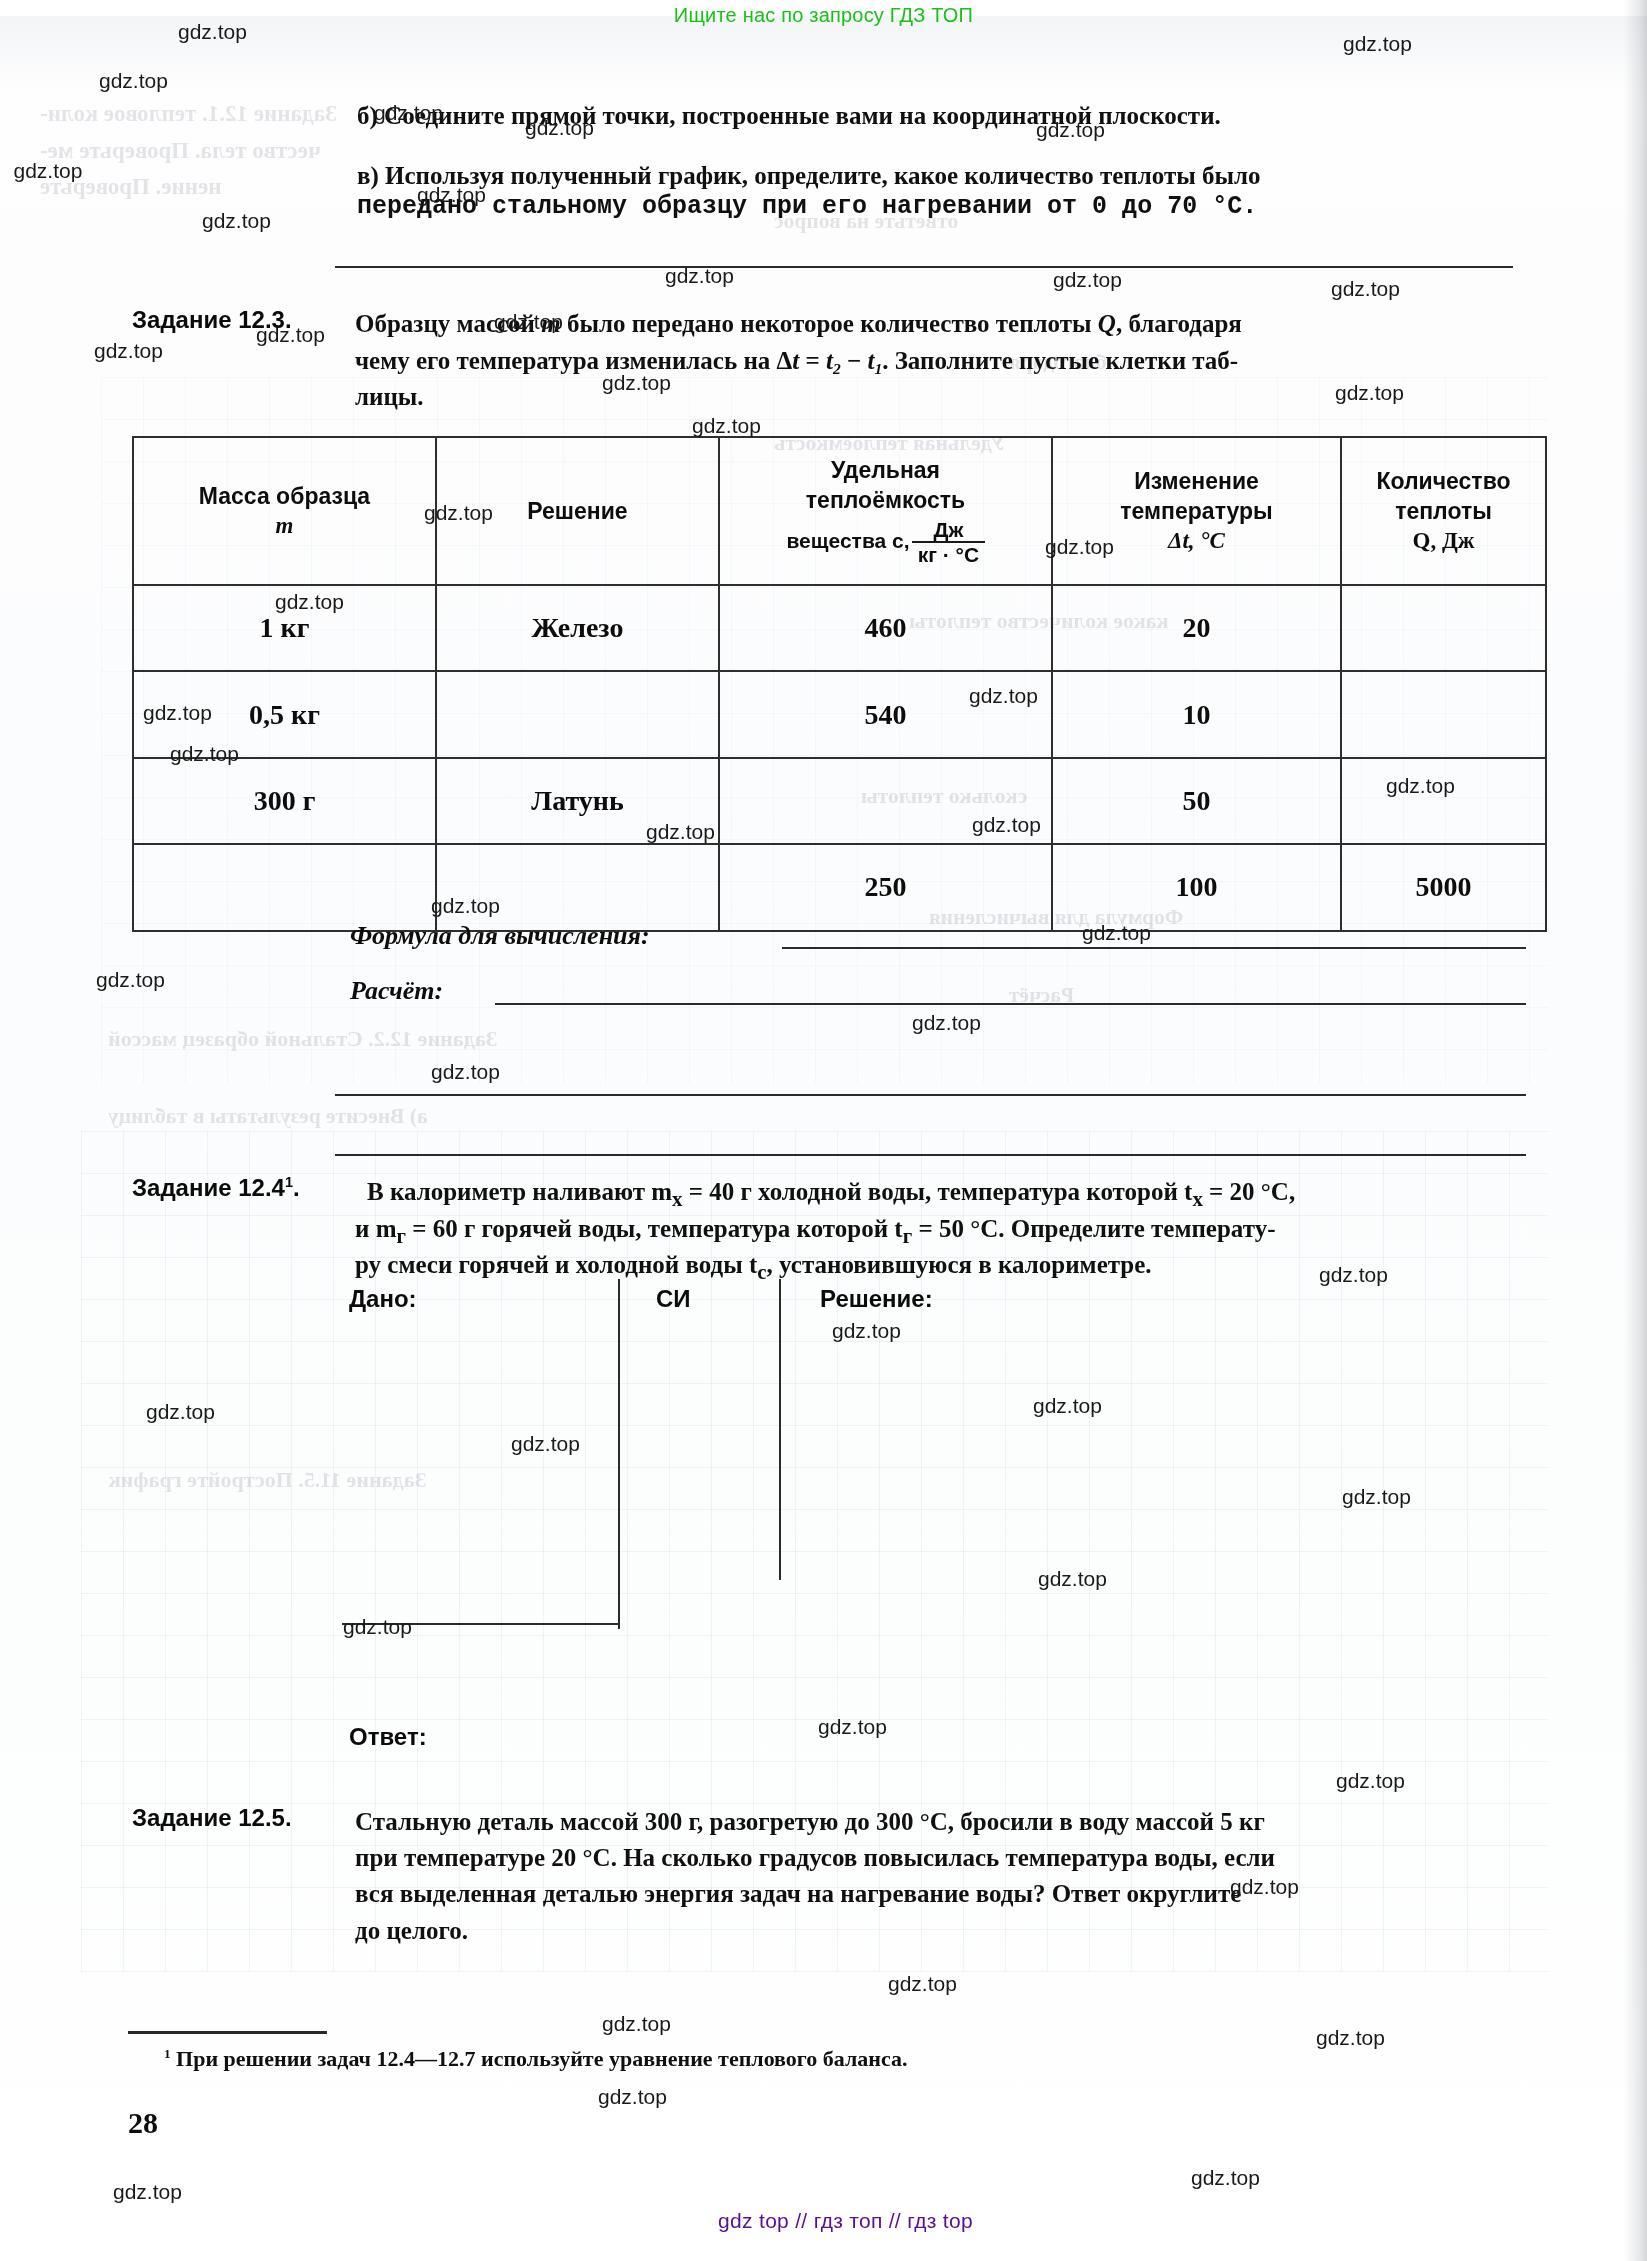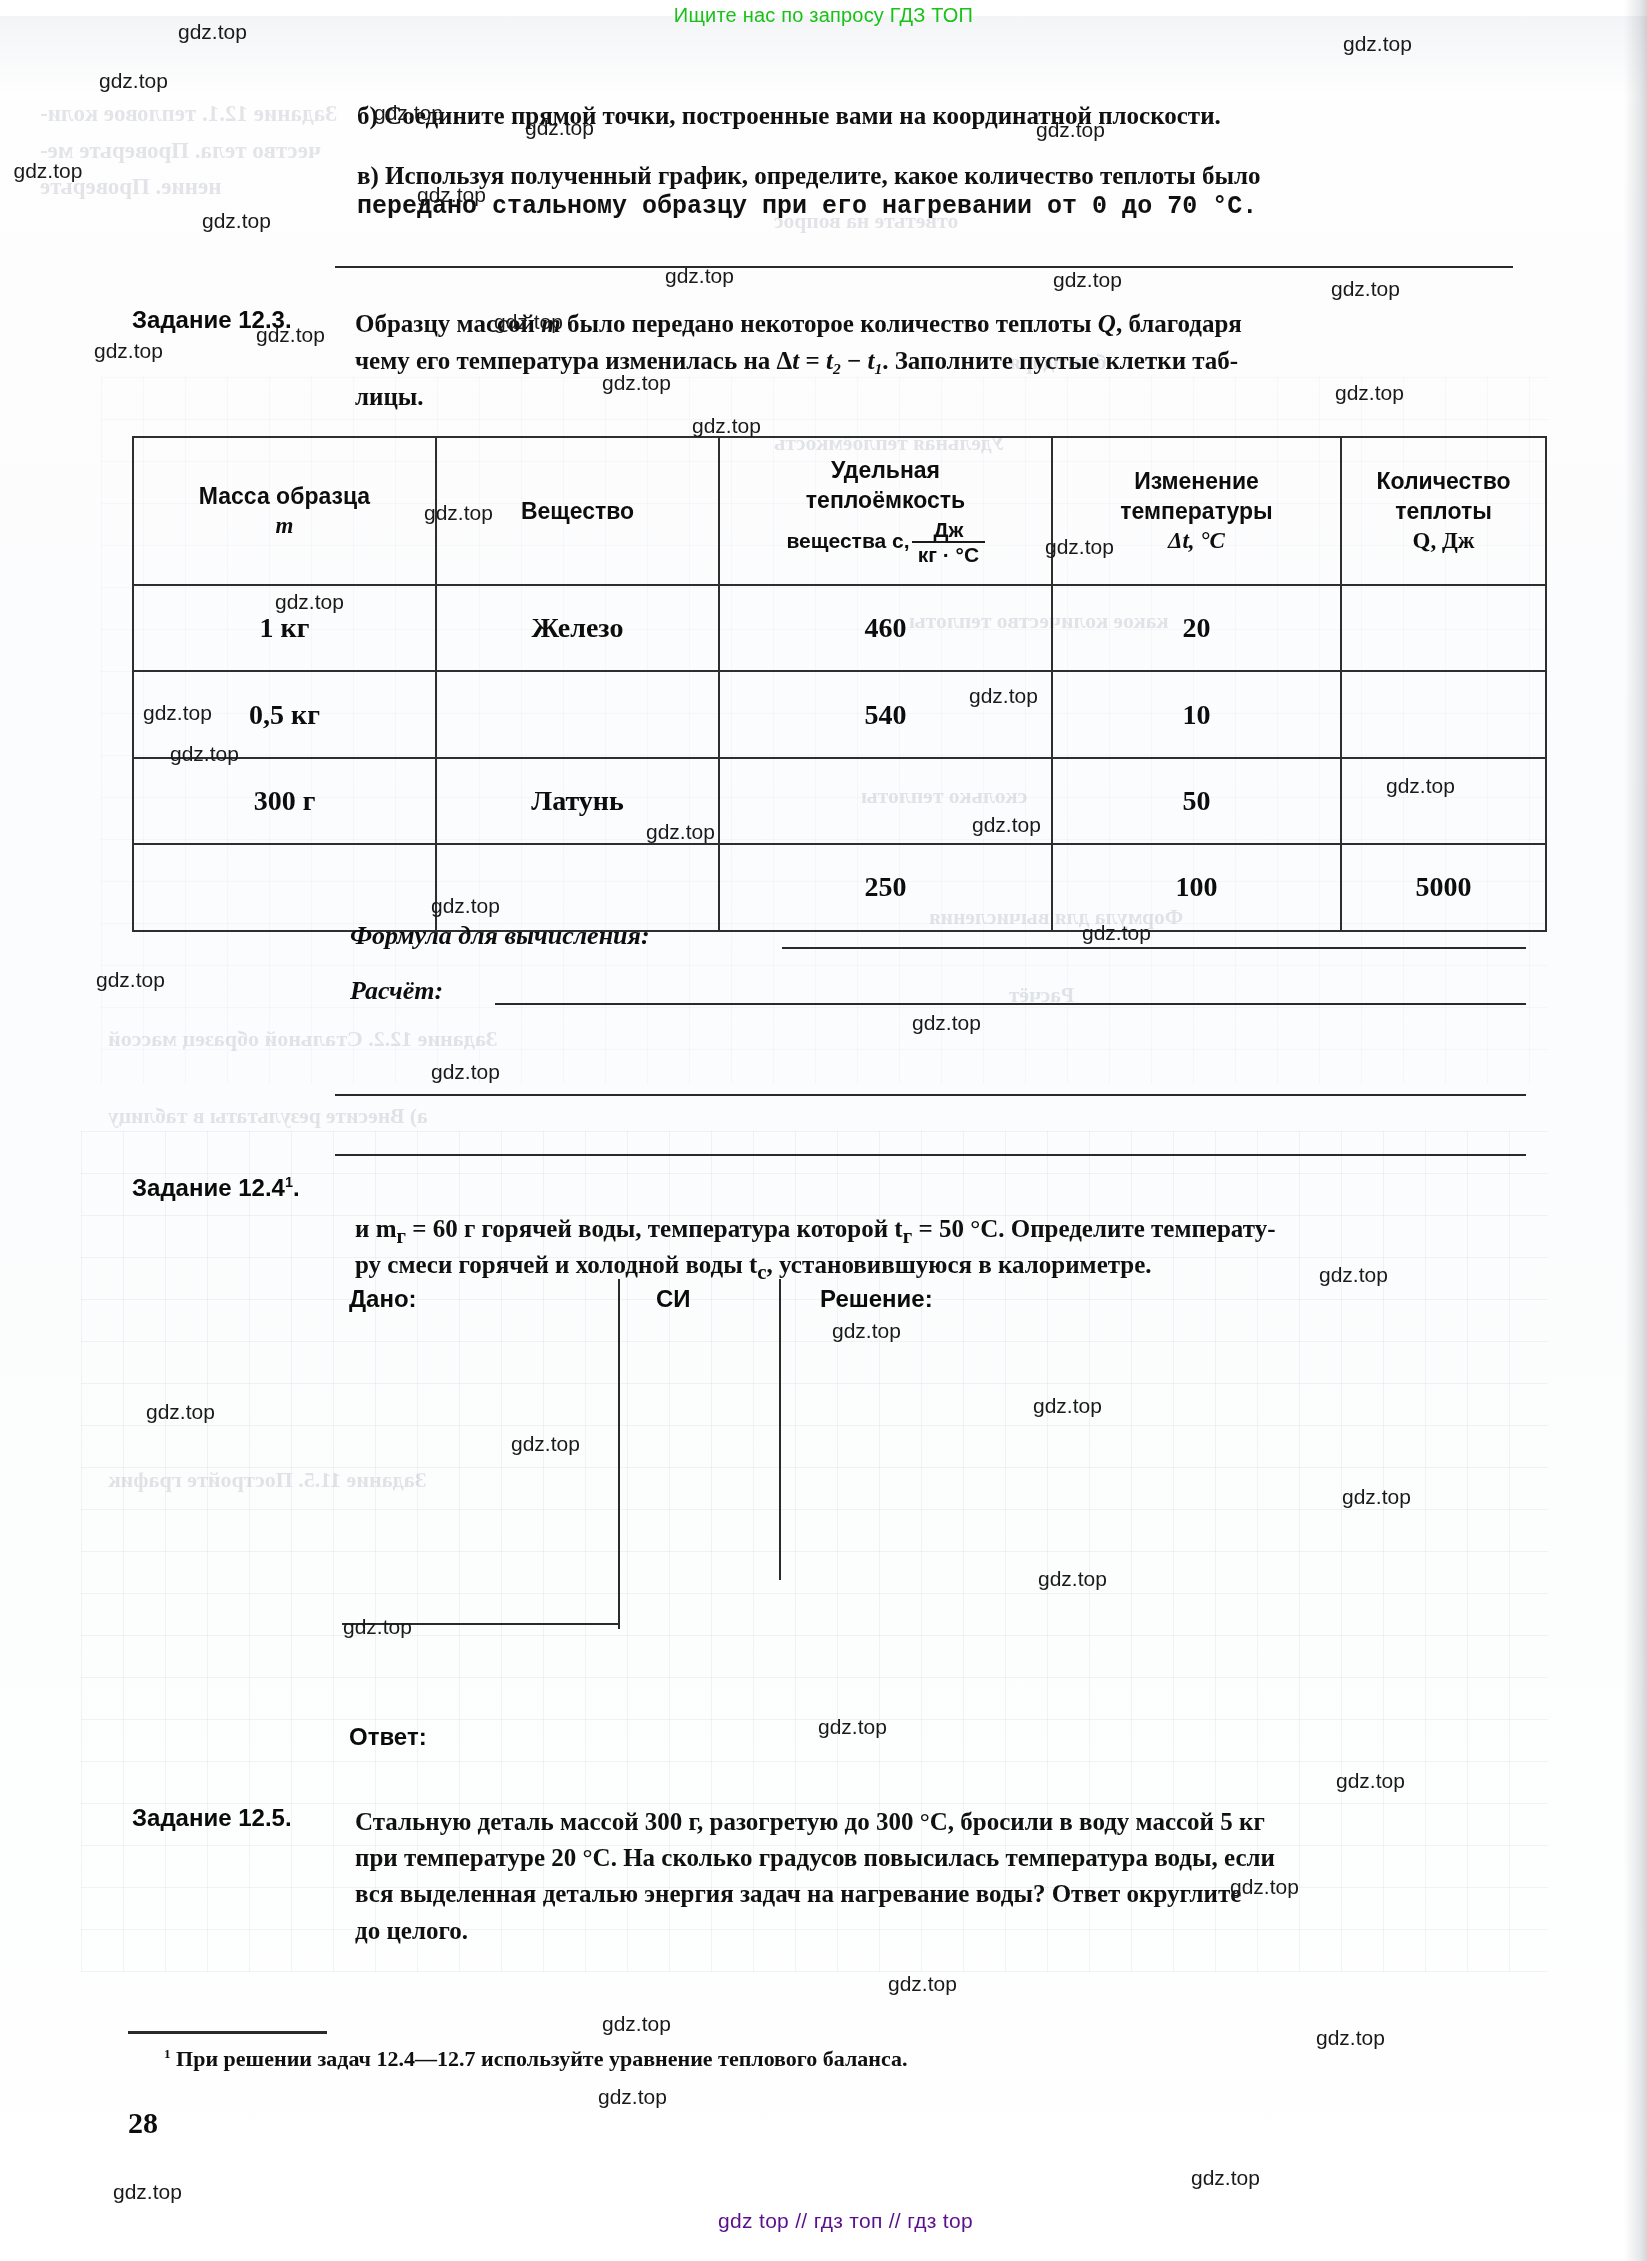--- a/index.html
+++ b/index.html
@@ -283,21 +283,21 @@
         <col style="width:289px">
         <col style="width:205px">
       </colgroup>
       <thead>
         <tr>
           <th>
             <div>Масса образца</div>
             <div class="italic-var" style="font-style:italic;">m</div>
           </th>
           <th>
-            <div>Вещество</div>
+            <div>Решение</div>
           </th>
           <th>
             <div>Удельная</div>
             <div>теплоёмкость</div>
             <div class="unit-row" style="margin-top:2.7px;">
               <span>вещества c,</span><span class="frac"><span class="num">Дж</span><span class="den">кг · °C</span></span>
             </div>
           </th>
           <th>
             <div>Изменение</div>
@@ -350,20 +350,21 @@
   <div class="fill-label" style="left:350px; top:976px;">Расчёт:</div>
   <div class="rule" style="left:495px; top:1003px; width:1031px;"></div>
 
   <div class="rule" style="left:335px; top:1094px; width:1191px;"></div>
   <div class="rule" style="left:335px; top:1154px; width:1191px;"></div>
 
   <div class="task-label" style="left:132px; top:1174px;">
     <span>Задание 12.4</span><sup style="font-size:.6em;">1</sup><span>.</span>
   </div>
 
+  <div class="txt" style="left:367px; top:1174px; width:1160px;">В калориметр наливают m<sub>х</sub> = 40 г холодной воды, температура которой t<sub>х</sub> = 20 °C,</div>
   <div class="txt" style="left:355px; top:1211px; width:1172px;">и m<sub>г</sub> = 60 г горячей воды, температура которой t<sub>г</sub> = 50 °C. Определите температу-</div>
   <div class="txt" style="left:355px; top:1247px; width:1172px;">ру смеси горячей и холодной воды t<sub>с</sub>, установившуюся в калориметре.</div>
 
   <div class="dsr-head" style="left:349px; top:1285px;">Дано:</div>
   <div class="dsr-head" style="left:656px; top:1285px;">СИ</div>
   <div class="dsr-head" style="left:820px; top:1285px;">Решение:</div>
 
   <div class="vrule" style="left:618px; top:1279px; height:350px;"></div>
   <div class="vrule" style="left:779px; top:1279px; height:301px;"></div>
   <div class="rule" style="left:342px; top:1623px; width:277px;"></div>

